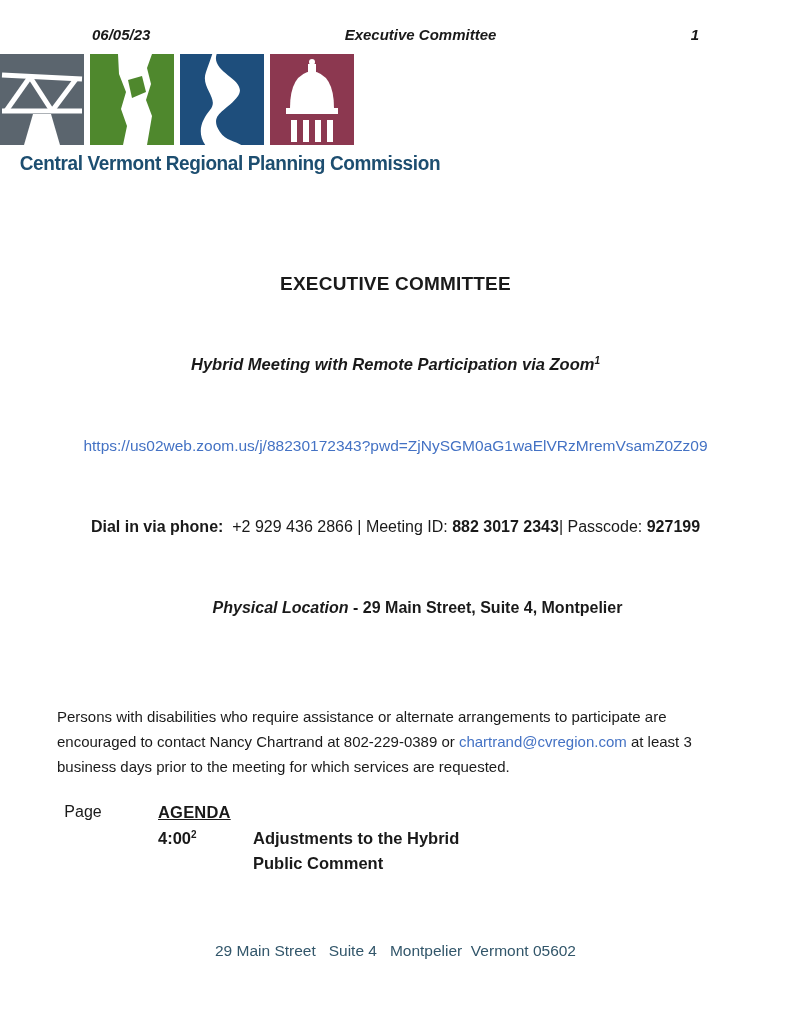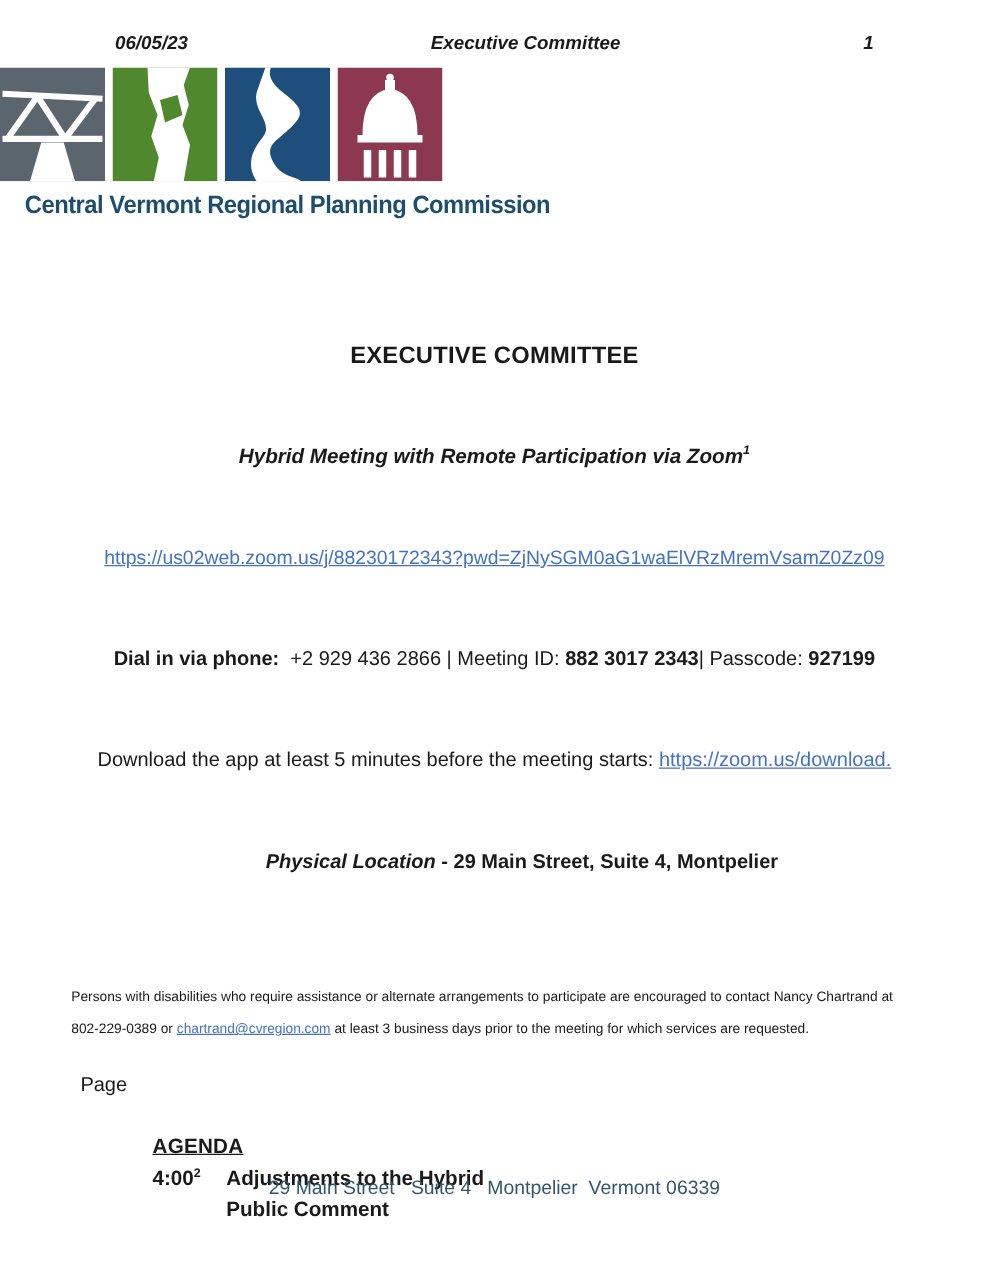--- a/index.html
+++ b/index.html
@@ -19,33 +19,33 @@
 
   
   .title-block { text-align:center; margin-top:41px; line-height:27px; white-space:pre-wrap; }
   .t-committee { font-size:19px; font-weight:bold; letter-spacing:0.2px; }
   .t-datetime { font-size:17.5px; font-weight:bold; }
   .t-hybrid { font-size:16.5px; font-weight:bold; font-style:italic; }
   .t-link { font-size:15.5px; }
   .t-dial, .t-download, .t-location { font-size:16px; }
   .t-location { font-weight:bold; }
   .t-location .loc-label { font-style:italic;margin-left:44px; }
-  a.doclink { color:#4472c4; text-decoration:underline; cursor:pointer; }
+  a.doclink { color:#4472c4; cursor:pointer; }
   sup { font-size:10px; line-height:0; }
   .t-hybrid sup, .agenda-time sup { font-weight:bold; }
 
   
-  .notice { margin:29px 54px 0 57px; width:682px; font-size:11px; line-height:25px; white-space:pre-wrap; }
+  .notice { margin:29px 54px 0 57px; width:682px; font-size:15px; line-height:25px; white-space:pre-wrap; }
 
   
   .agenda { margin:21px 0 0 57px; font-size:16.5px; }
-  .agenda-grid-row { display:grid; grid-template-columns:52px 72px auto; line-height:24.8px; }
+  .agenda-grid-row { display:grid; grid-template-columns:52px 72px auto; line-height:24.8px;gap:36px; }
   .agenda-head { margin-bottom:1px; }
   .agenda-page-label { text-align:center; font-size:16px; }
-  .agenda-title-label { grid-column:2 / 4; padding-left:13px; font-weight:bold; text-decoration:underline; letter-spacing:0.2px;margin-top:48px; }
+  .agenda-title-label { grid-column:2 / 4; padding-left:13px; font-weight:bold; text-decoration:underline; letter-spacing:0.2px; }
   .agenda-page { text-align:center; font-size:16px; transform:translateY(-4px); }
   .agenda-time { padding-left:13px; font-weight:bold; }
   .agenda-item b { font-weight:bold; }
   .agenda-item .suffix { font-weight:normal; }
   .agenda-item { white-space:pre-wrap; }
 
   
   .doc-footer { position:absolute; left:0; right:0; bottom:13px; text-align:center; color:#32566a; font-size:15.5px; line-height:24px; white-space:pre-wrap; }
 </style>
 </head>
@@ -94,21 +94,20 @@
       </svg>
     </div>
     <div class="org-name">Central Vermont Regional Planning Commission</div>
   </div>
 
   <div class="title-block">
     <div class="t-committee">EXECUTIVE COMMITTEE</div>
     <div class="t-hybrid"><span>Hybrid Meeting with Remote Participation via Zoom</span><sup>1</sup></div>
     <div class="t-link"><a class="doclink">https://us02web.zoom.us/j/88230172343?pwd=ZjNySGM0aG1waElVRzMremVsamZ0Zz09</a></div>
     <div class="t-dial"><b>Dial in via phone:</b><span>  +2 929 436 2866 | Meeting ID: </span><b>882 3017 2343</b><span>| Passcode: </span><b>927199</b></div>
-    <div class="t-download"><span>Download the app at least 5 minutes before the meeting starts: </span><a class="doclink">https://zoom.us/download.</a></div>
     <div class="t-location"><span class="loc-label">Physical Location</span><span> - 29 Main Street, Suite 4, Montpelier</span></div>
   </div>
 
   <p class="notice"><span>Persons with disabilities who require assistance or alternate arrangements to participate are encouraged to contact Nancy Chartrand at 802-229-0389 or </span><a class="doclink">chartrand@cvregion.com</a><span> at least 3 business days prior to the meeting for which services are requested.</span></p>
 
   <div class="agenda">
     <div class="agenda-grid-row agenda-head">
       <span class="agenda-page-label">Page</span>
       <span class="agenda-title-label">AGENDA</span>
     </div>
@@ -120,16 +119,16 @@
     </div>
     <div class="agenda-grid-row">
       <span class="agenda-page"></span>
       <span class="agenda-time"><span></span><sup></sup></span>
       <span class="agenda-item"><b>Public Comment</b><span class="suffix"></span><sup></sup></span>
     </div>
 
   </div>
 
   <div class="doc-footer">
-    <div>29 Main Street   Suite 4   Montpelier  Vermont 06339</div>
+    <div>29 Main Street   Suite 4   Montpelier  Vermont 05602</div>
   </div>
 
 </div>
 
 </body></html>

